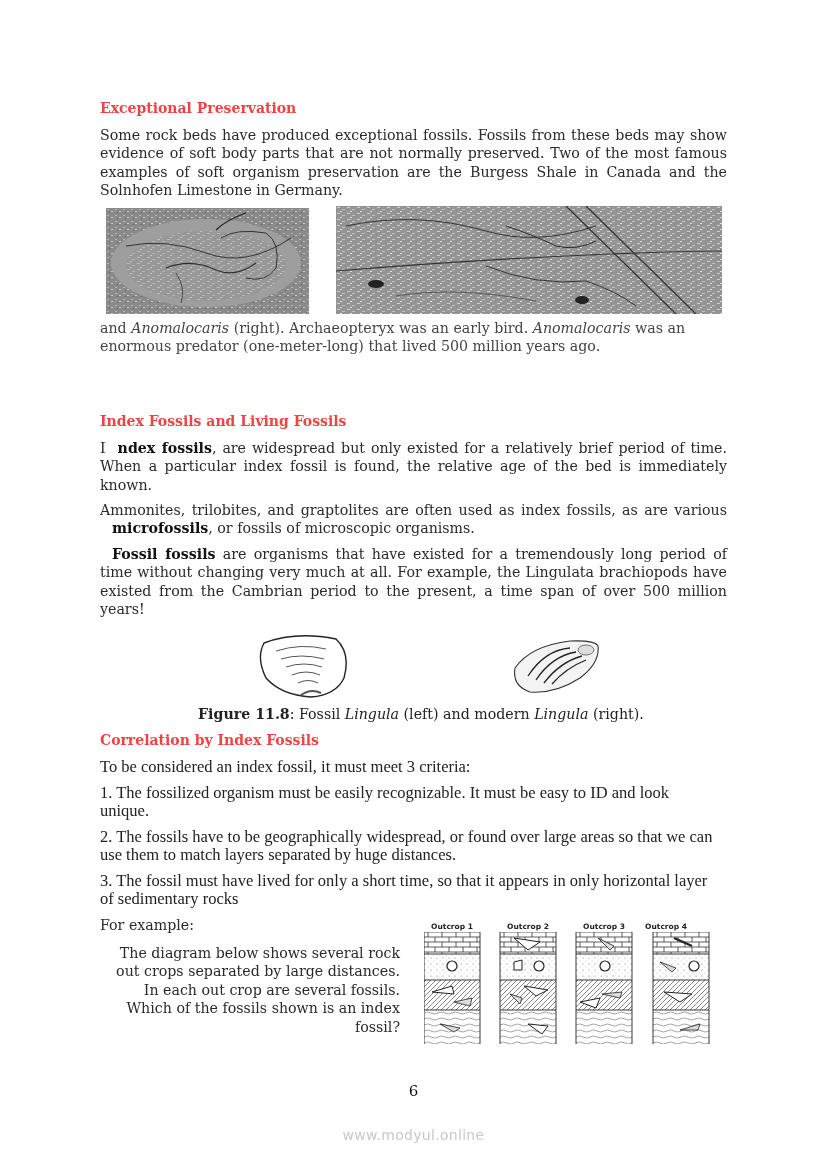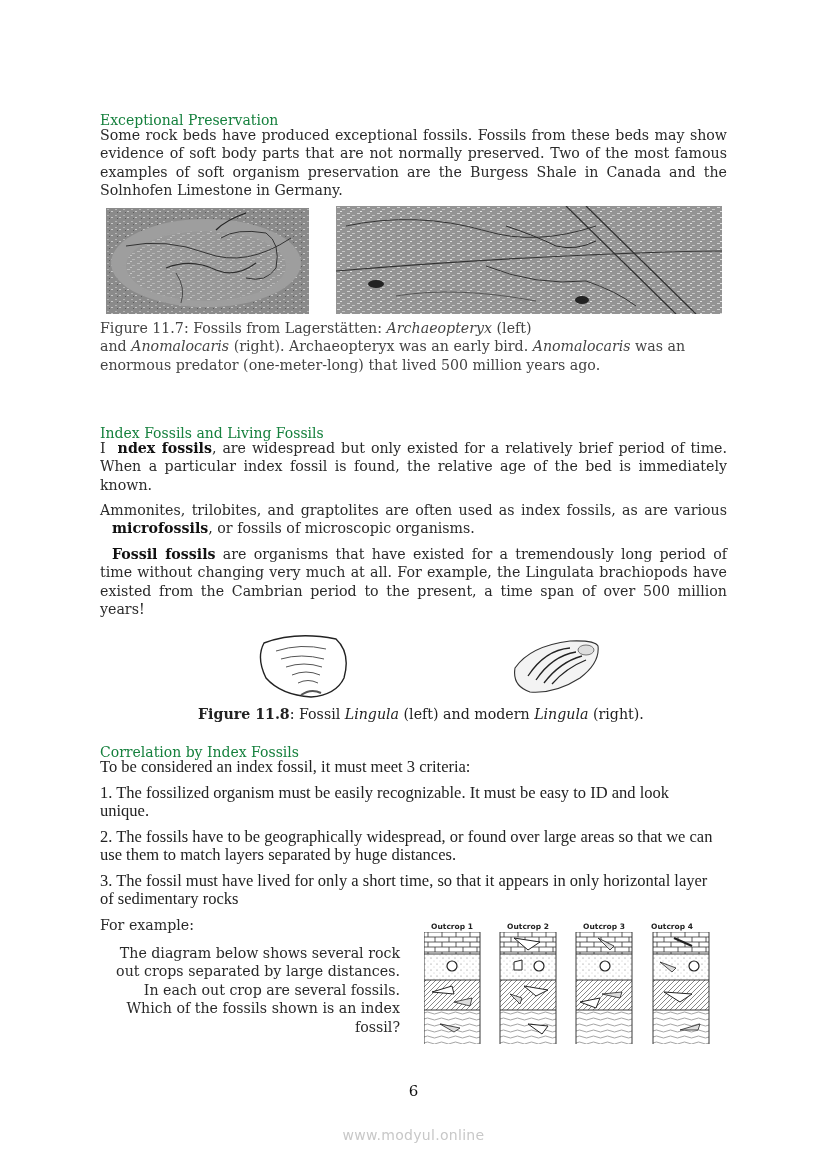--- a/index.html
+++ b/index.html
@@ -1,19 +1,19 @@
 <!DOCTYPE html>
 <html><head>
 <meta charset="utf-8">
 <style>
   html, body { margin: 0; padding: 0; background: #ffffff; }
   body { width: 827px; height: 1169px; position: relative; overflow: hidden;
          font-family: "DejaVu Serif", serif; color: #222; }
   .abs { position: absolute; }
-  .h { font-weight: normal; font-size: 14px; color: #15803d; margin-top: 12px; }
+  .h { font-weight: bold; font-size: 14px; color: #ef4444; }
   .p { font-size: 14.2px; line-height: 18.4px; text-align: justify; color: #2a2a2a; }
   .p b { color: #111; margin-left: 12px; }
   .cap { font-size: 14.2px; line-height: 18.4px; color: #444; }
   .lib { font-family: "Liberation Serif", serif; font-size: 16.5px; line-height: 18.4px; color: #222; }
   .pageno { font-size: 15px; color: #111; }
   .wm { font-family: "DejaVu Sans", sans-serif; font-size: 14px; color: #c8c8c8; letter-spacing: 0.3px; }
   .ol-label { font-family: "DejaVu Sans", sans-serif; font-size: 7.5px; font-weight: bold; color: #222; text-align:center; }
 </style>
 </head>
 <body>
@@ -76,23 +76,20 @@
     <path d="M150 60 Q200 80 250 75 Q280 85 300 100" stroke="#333" stroke-width="1" fill="none"></path>
     <path d="M60 90 Q120 80 200 95" stroke="#444" stroke-width="0.8" fill="none"></path>
     <ellipse cx="40" cy="78" rx="8" ry="4" fill="#222"></ellipse>
     <ellipse cx="246" cy="94" rx="7" ry="4" fill="#222"></ellipse>
     <path d="M170 20 Q200 30 220 40 Q240 45 260 35" stroke="#2a2a2a" stroke-width="1" fill="none"></path>
   </svg>
 </div>
 
 <div class="abs cap" style="left:100px; top:319px; width:640px;">
   <div>
-    <span>Figure 11.7: Fossils from Lagerstätten: </span><i>Archaeopteryx</i><span> (left)</span>
-  </div>
-  <div>
     <span>and </span><i>Anomalocaris</i><span> (right). Archaeopteryx was an early bird. </span><i>Anomalocaris</i><span> was an</span>
   </div>
   <div>enormous predator (one-meter-long) that lived 500 million years ago.</div>
 </div>
 
 <div class="abs h" style="left:100px; top:413px;">Index Fossils and Living Fossils</div>
 <div class="abs p" style="left:100px; top:439px; width:627px;">
   <span>I</span><b>ndex fossils</b><span>, are widespread but only existed for a relatively brief period of time. When a particular index fossil is found, the relative age of the bed is immediately known.</span>
 </div>
 <div class="abs p" style="left:100px; top:501px; width:627px;">
@@ -127,21 +124,21 @@
 <div class="abs lib" style="left:100px; top:828px; width:615px;">2. The fossils have to be geographically widespread, or found over large areas so that we can use them to match layers separated by huge distances.</div>
 <div class="abs lib" style="left:100px; top:872px; width:615px;">3. The fossil must have lived for only a short time, so that it appears in only horizontal layer of sedimentary rocks</div>
 
 <div class="abs p" style="left:100px; top:916px; text-align:left;">For example:</div>
 <div class="abs p" style="left:100px; top:944px; width:300px; text-align:right;">The diagram below shows several rock out crops separated by large distances. In each out crop are several fossils. Which of the fossils shown is an index fossil?</div>
 
 <div class="abs" style="left:424px; top:922px; width:290px; height:124px;">
   <div class="abs ol-label" style="left:0; top:0; width:56px;">Outcrop 1</div>
   <div class="abs ol-label" style="left:76px; top:0; width:56px;">Outcrop 2</div>
   <div class="abs ol-label" style="left:152px; top:0; width:56px;">Outcrop 3</div>
-  <div class="abs ol-label" style="left:220px; top:0; width:56px;">Outcrop 4</div>
+  <div class="abs ol-label" style="left:214px; top:0; width:56px;">Outcrop 4</div>
   <svg class="abs" style="left:0; top:10px;" width="290" height="114" viewBox="0 0 290 114">
     <g id="col">
       <rect x="0" y="0" width="56" height="22" fill="url(#brick)"></rect>
       <rect x="0" y="22" width="56" height="26" fill="url(#dots)"></rect>
       <rect x="0" y="48" width="56" height="30" fill="url(#hatch)"></rect>
       <rect x="0" y="78" width="56" height="34" fill="url(#wavy)"></rect>
       <path d="M0 0V112M56 0V112M0 22H56M0 48H56M0 78H56" stroke="#222" stroke-width="0.9" fill="none"></path>
     </g>
     <use href="#col" x="76"></use>
     <use href="#col" x="152"></use>

